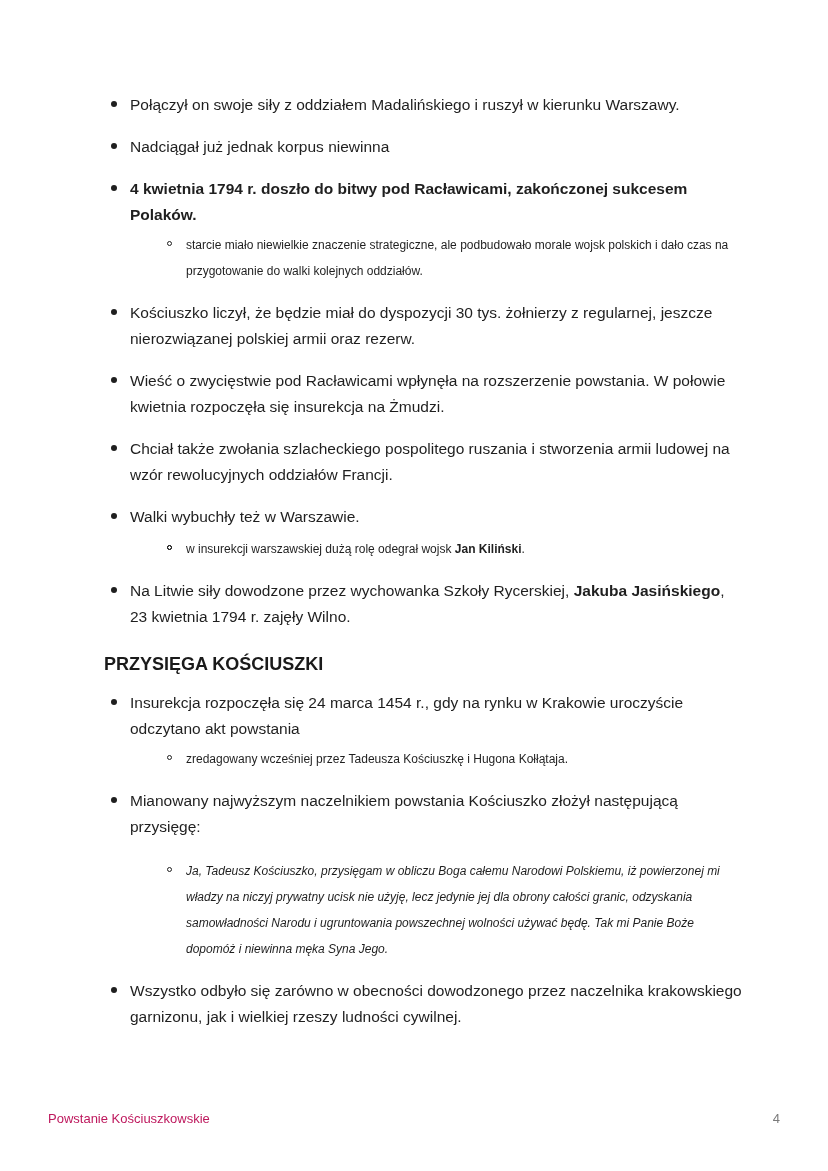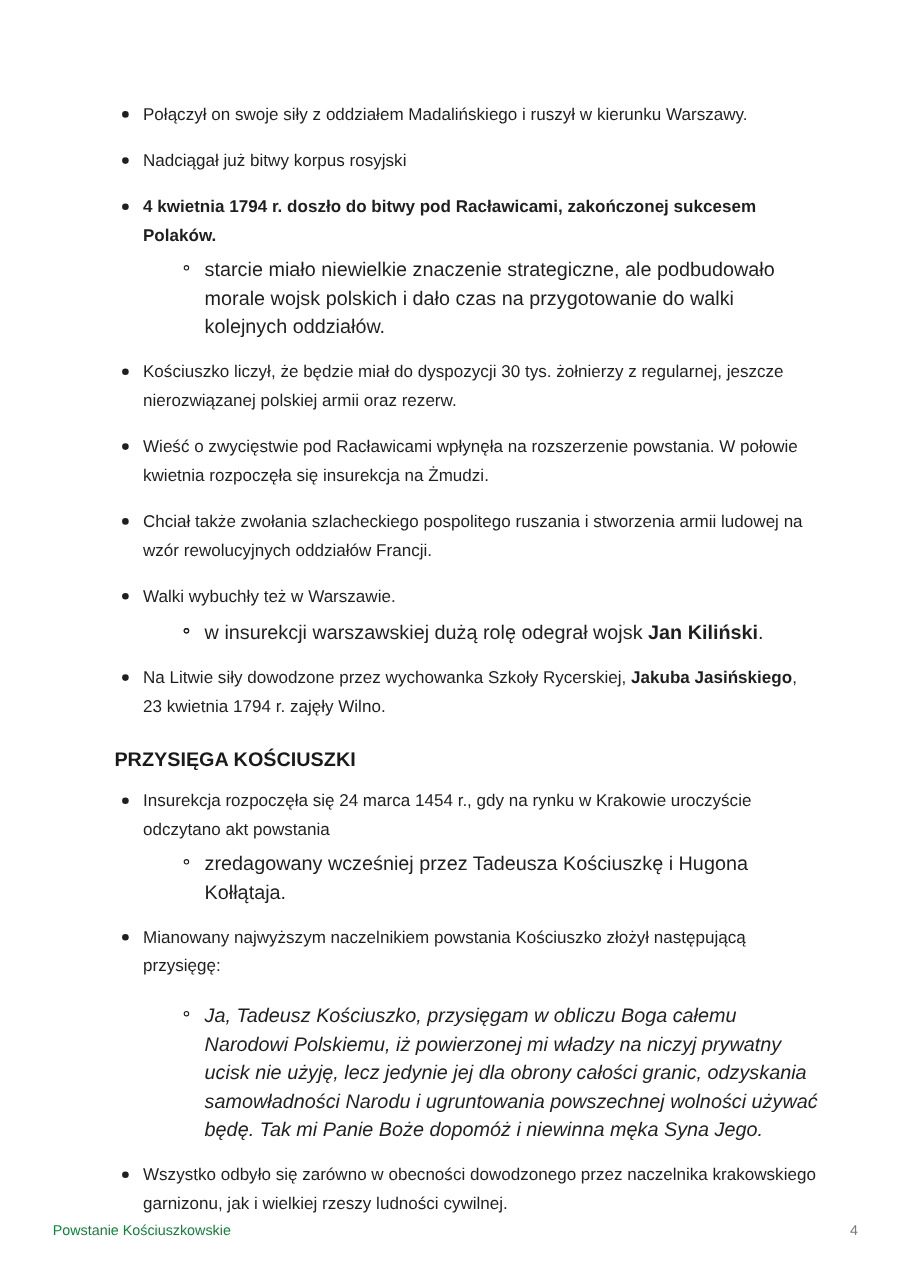--- a/index.html
+++ b/index.html
@@ -54,21 +54,21 @@
     width: 6px;
     height: 6px;
     border-radius: 50%;
     background: #1f1f1f;
   }
   li.l2 {
     position: relative;
     padding-left: 26px;
     margin-top: 10px;
     margin-bottom: 12px;
-    font-size: 18px;
+    font-size: 12px;
     line-height: 26px;
     color: #1f1f1f;
   }
   li.l2 > .bullet-hollow {
     position: absolute;
     left: 7px;
     top: 9px;
     width: 5px;
     height: 5px;
     border-radius: 50%;
@@ -99,21 +99,21 @@
     left: 0;
     top: 1101px;
     width: 828px;
     height: 40px;
   }
   .footer-title {
     position: absolute;
     left: 48px;
     top: 10px;
     font-size: 13px;
-    color: #15803d;
+    color: #be185d;
   }
   .footer-page {
     position: absolute;
     right: 48px;
     top: 10px;
     font-size: 13px;
     color: #7a7a7a;
   }
   .q-block {
     margin-left: 30px;
@@ -128,21 +128,21 @@
 
     <ul class="level1">
 
       <li class="l1">
         <span class="bullet"></span>
         <span>Połączył on swoje siły z oddziałem Madalińskiego i ruszył w kierunku Warszawy.</span>
       </li>
 
       <li class="l1">
         <span class="bullet"></span>
-        <span>Nadciągał już bitwy korpus rosyjski</span>
+        <span>Nadciągał już jednak korpus niewinna</span>
       </li>
 
       <li class="l1">
         <span class="bullet"></span>
         <span class="bold">4 kwietnia 1794 r. doszło do bitwy pod Racławicami, zakończonej sukcesem Polaków.</span>
         <div class="sub-wrap">
           <ul class="level2">
             <li class="l2">
               <span class="bullet-hollow"></span>
               <span>starcie miało niewielkie znaczenie strategiczne, ale podbudowało morale wojsk polskich i dało czas na przygotowanie do walki kolejnych oddziałów.</span>

